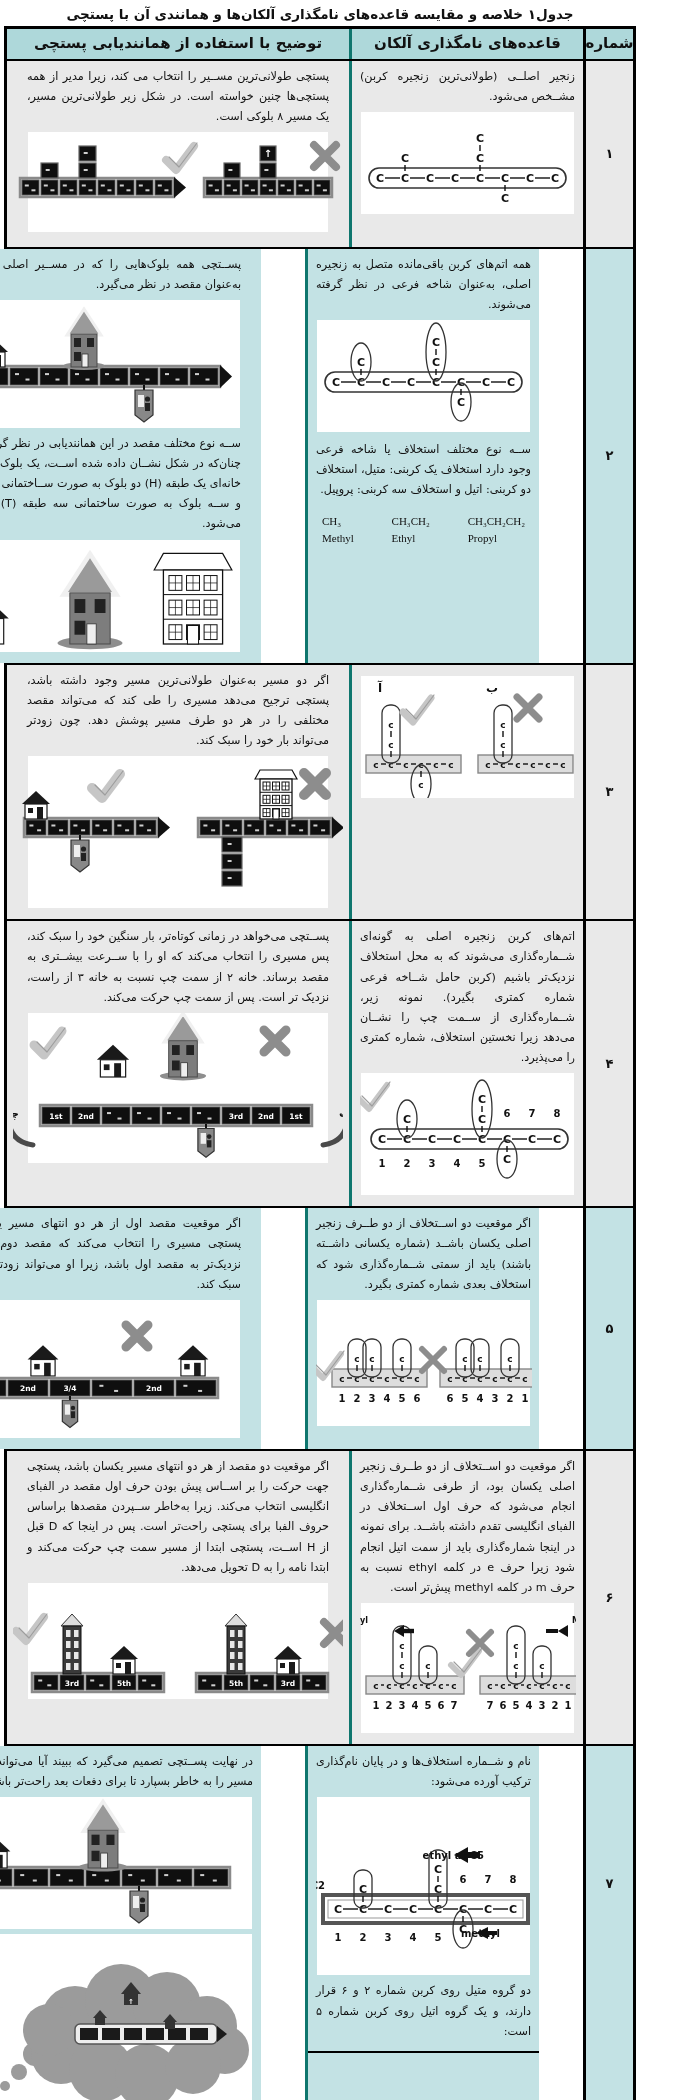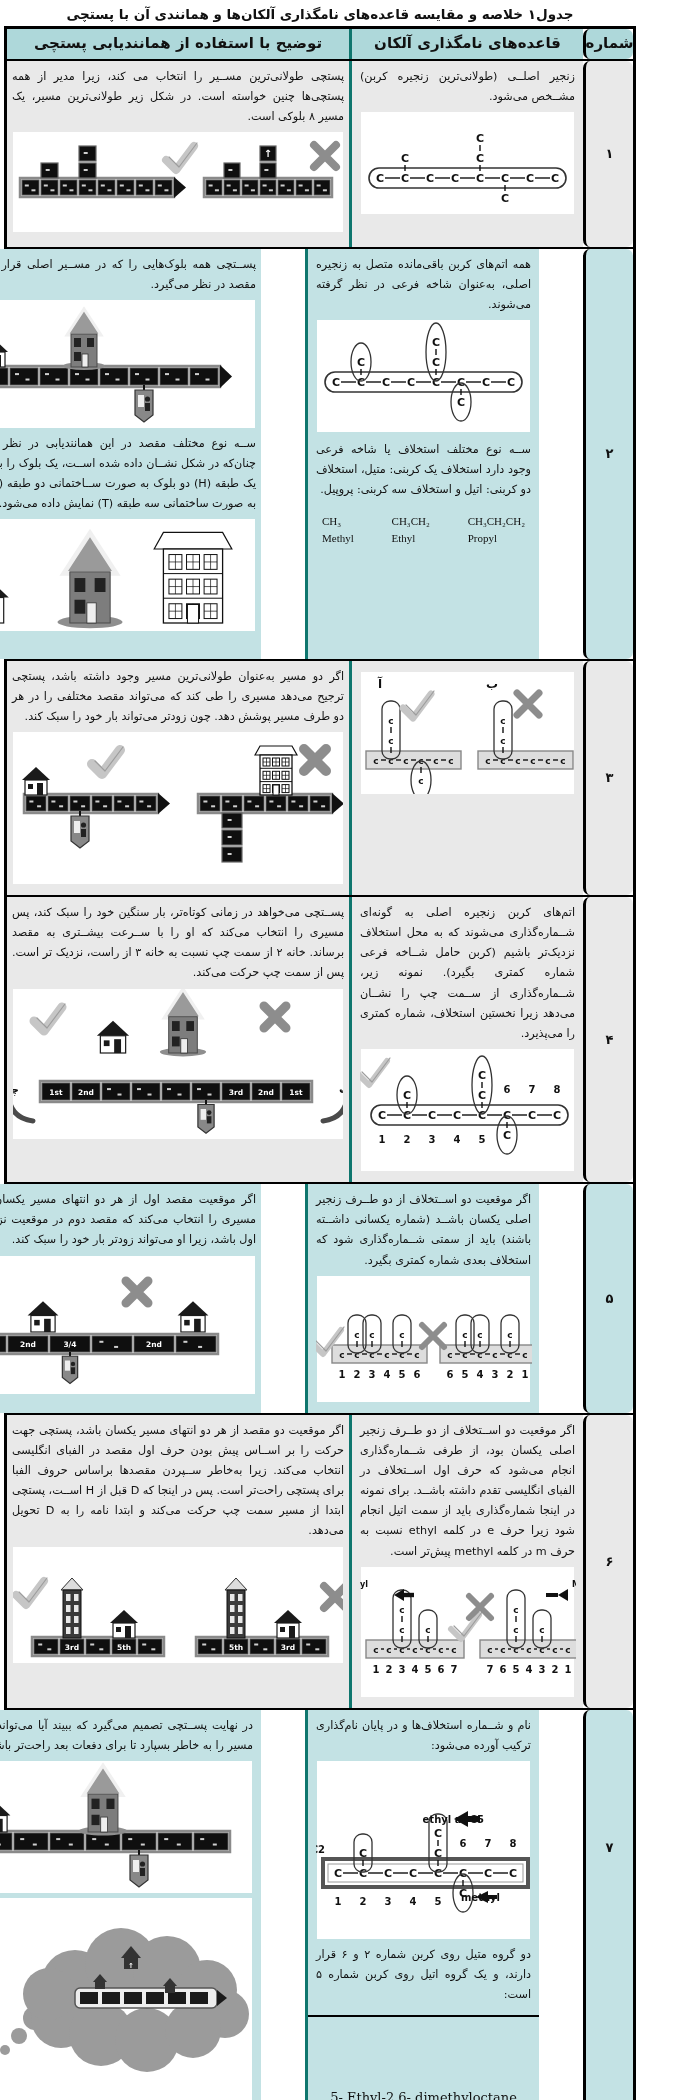--- a/index.html
+++ b/index.html
@@ -3,23 +3,23 @@
 <meta charset="utf-8">
 <style>
   html,body{margin:0;padding:0;background:#fff;}
   body{width:700px;font-family:"DejaVu Sans",sans-serif;color:#111;}
   .page{position:relative;width:700px;padding-top:6px;}
   .title{width:632px;margin:0 0 4px 4px;text-align:center;font-weight:bold;font-size:13.5px;direction:rtl;}
   .tbl{width:632px;margin-left:4px;border:3px solid #000;direction:rtl;box-sizing:border-box;background:#fff;}
   .tr{display:flex;border-top:2px solid #000;align-items:stretch;}
   .tr:first-child{border-top:none;}
   .td{box-sizing:border-box;position:relative;}
-  .td.num{width:50px;border-left:3px solid #000;display:flex;align-items:center;justify-content:center;font-size:13px;font-weight:bold;flex:none;border-radius:7px;}
+  .td.num{width:50px;border-left:3px solid #000;display:flex;align-items:center;justify-content:center;font-size:13px;font-weight:bold;flex:none;}
   .td.rule{width:234px;border-left:3px solid #0f766e;padding:6px 8px;font-size:11.2px;line-height:1.8;text-align:justify;flex:none;}
-  .td.expl{width:342px;padding:6px 5px;font-size:11.2px;line-height:1.8;text-align:justify;flex:none;}
+  .td.expl{width:342px;padding:6px 20px;font-size:11.2px;line-height:1.8;text-align:justify;flex:none;}
   .thead .td{background:var(--tealh);font-weight:bold;text-align:center;font-size:15px;padding:5px 4px;display:flex;align-items:center;justify-content:center;line-height:1.3;}
   .bg-gray .td{background:var(--gray);}
   .bg-teal .td{background:var(--teal);margin-left:44px;}
   p{margin:0 0 3px 0;}
   .panel{background:#fff;margin:5px 1px;display:flex;justify-content:center;align-items:center;}
   .chemrow{direction:ltr;display:flex;justify-content:space-between;padding:10px 6px 2px 6px;font-size:11px;}
   .chemrow .chem{text-align:left;line-height:1.5;font-family:Liberation Serif, serif;}
   
   .group .td.rule,.group .td.expl{padding:0;display:flex;flex-direction:column;}
   .sub{box-sizing:border-box;padding:6px 8px;}

